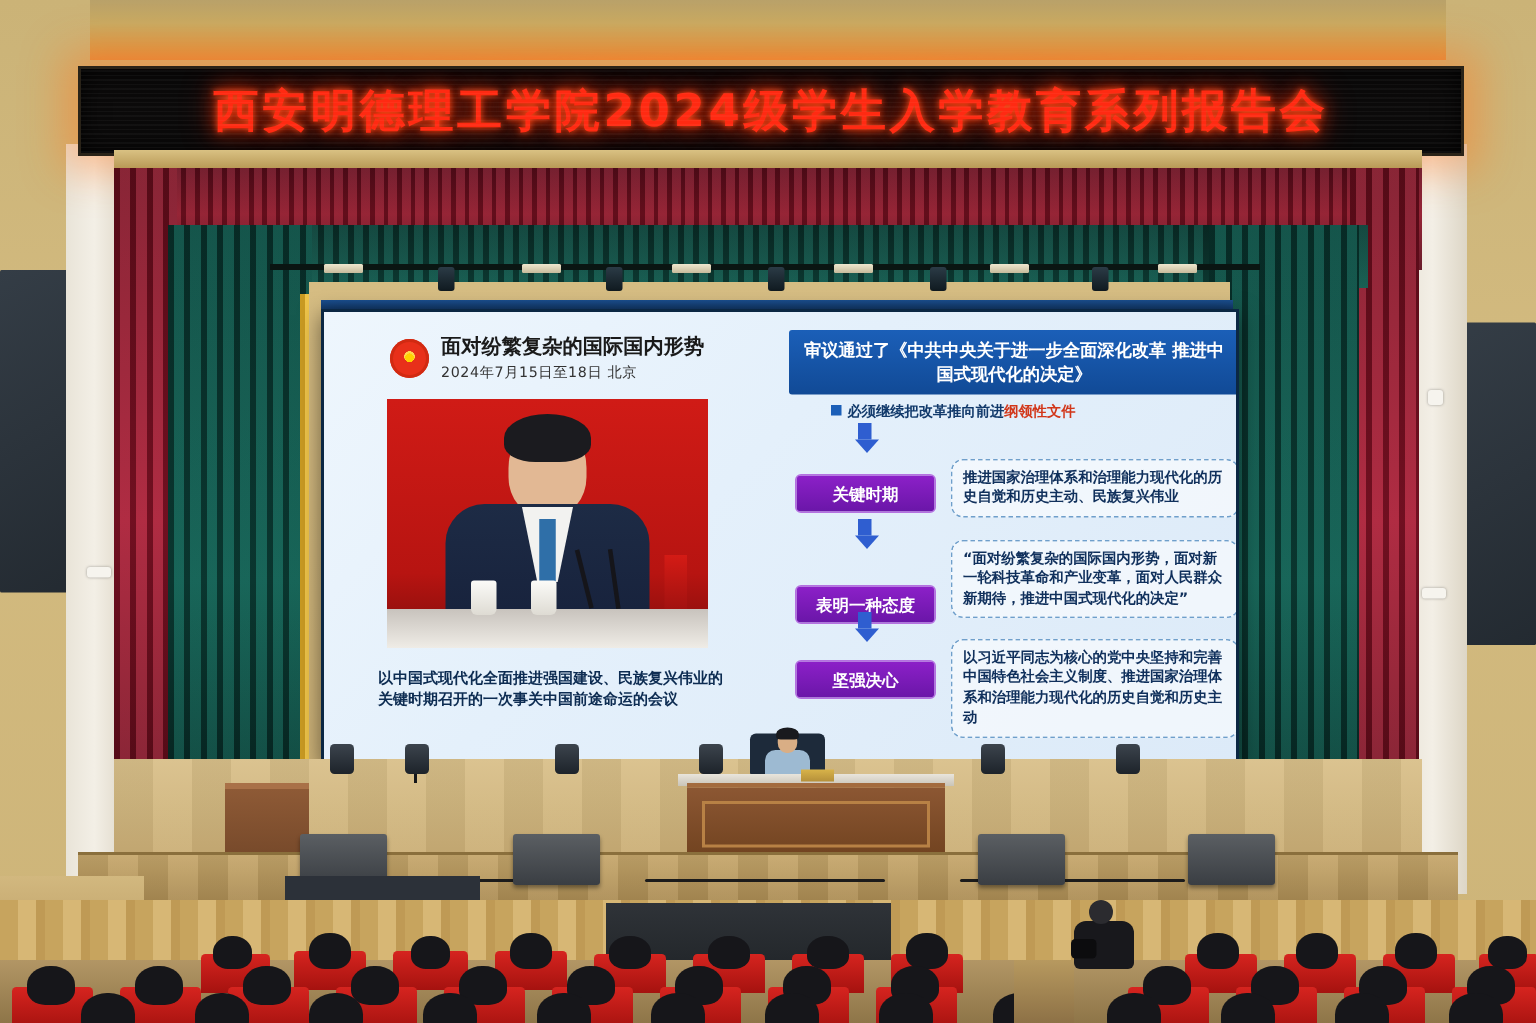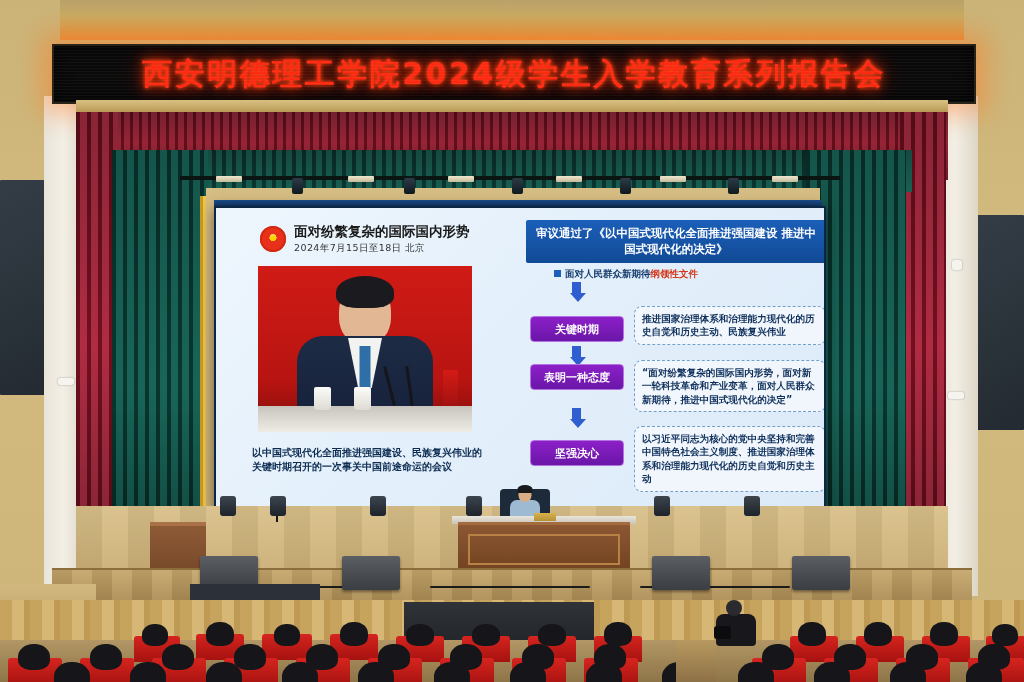--- a/index.html
+++ b/index.html
@@ -452,40 +452,40 @@
           <div class="ph-flag"></div>
           <div class="ph-table"></div>
           <div class="ph-cup c1"></div>
           <div class="ph-cup c2"></div>
         </div>
 
         <div class="slide-caption">以中国式现代化全面推进强国建设、民族复兴伟业的关键时期召开的一次事关中国前途命运的会议</div>
       </div>
 
       <div class="slide-right">
-        <div class="rp-title">审议通过了《以中国式现代化全面推进强国建设 推进中国式现代化的决定》</div>
+        <div class="rp-title">审议通过了《中共中央关于进一步全面深化改革 推进中国式现代化的决定》</div>
 
         <div class="rp-sub">
-          <span class="sq"></span><span>面对人民群众新期待</span><span class="hl">纲领性文件</span>
+          <span class="sq"></span><span>必须继续把改革推向前进</span><span class="hl">纲领性文件</span>
         </div>
 
         <div class="arrow" style="left:54px;top:74px;">
             <i></i>
             <b></b>
           </div>
 
         <div class="badge" style="top:108px;">关键时期</div>
         <div class="note" style="top:98px;">推进国家治理体系和治理能力现代化的历史自觉和历史主动、民族复兴伟业</div>
 
         <div class="arrow" style="left:54px;top:138px;">
             <i></i>
             <b></b>
           </div>
 
-        <div class="badge" style="top:156px;">表明一种态度</div>
+        <div class="badge" style="top:182px;">表明一种态度</div>
         <div class="note" style="top:152px;">“面对纷繁复杂的国际国内形势，面对新一轮科技革命和产业变革，面对人民群众新期待，推进中国式现代化的决定”</div>
 
         <div class="arrow" style="left:54px;top:200px;">
             <i></i>
             <b></b>
           </div>
 
         <div class="badge" style="top:232px;">坚强决心</div>
         <div class="note" style="top:218px;">以习近平同志为核心的党中央坚持和完善中国特色社会主义制度、推进国家治理体系和治理能力现代化的历史自觉和历史主动</div>
       </div>

